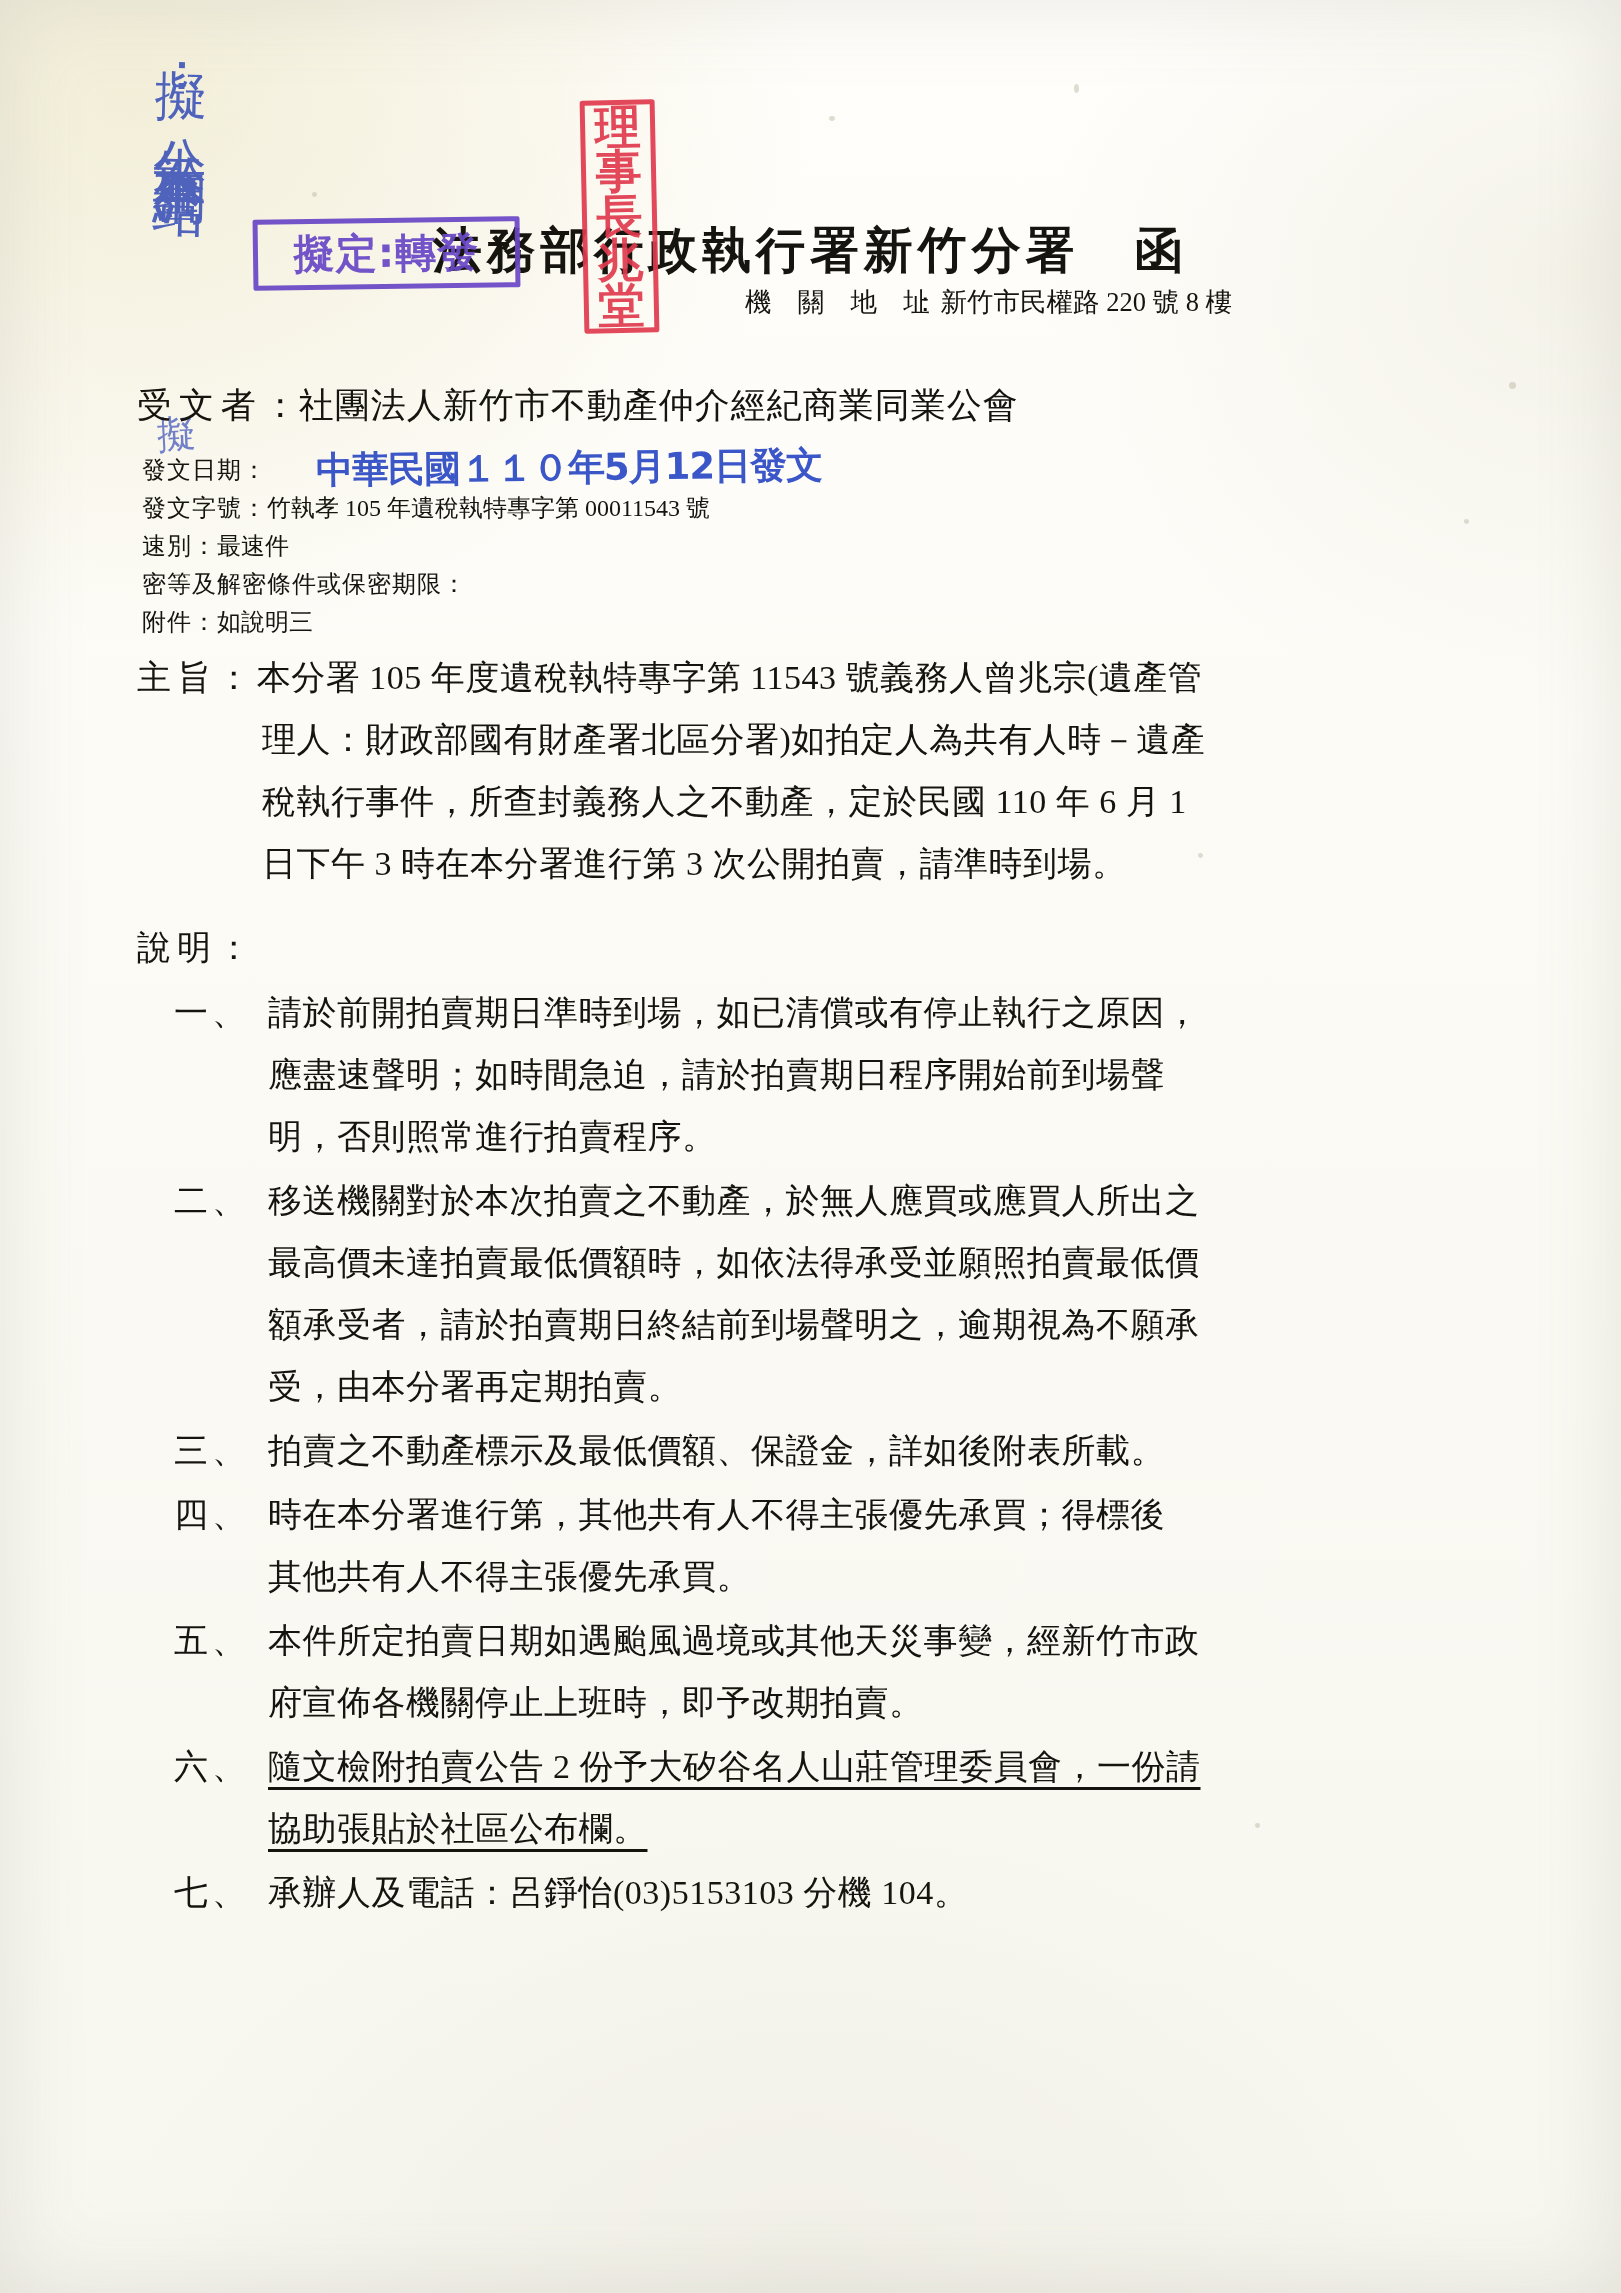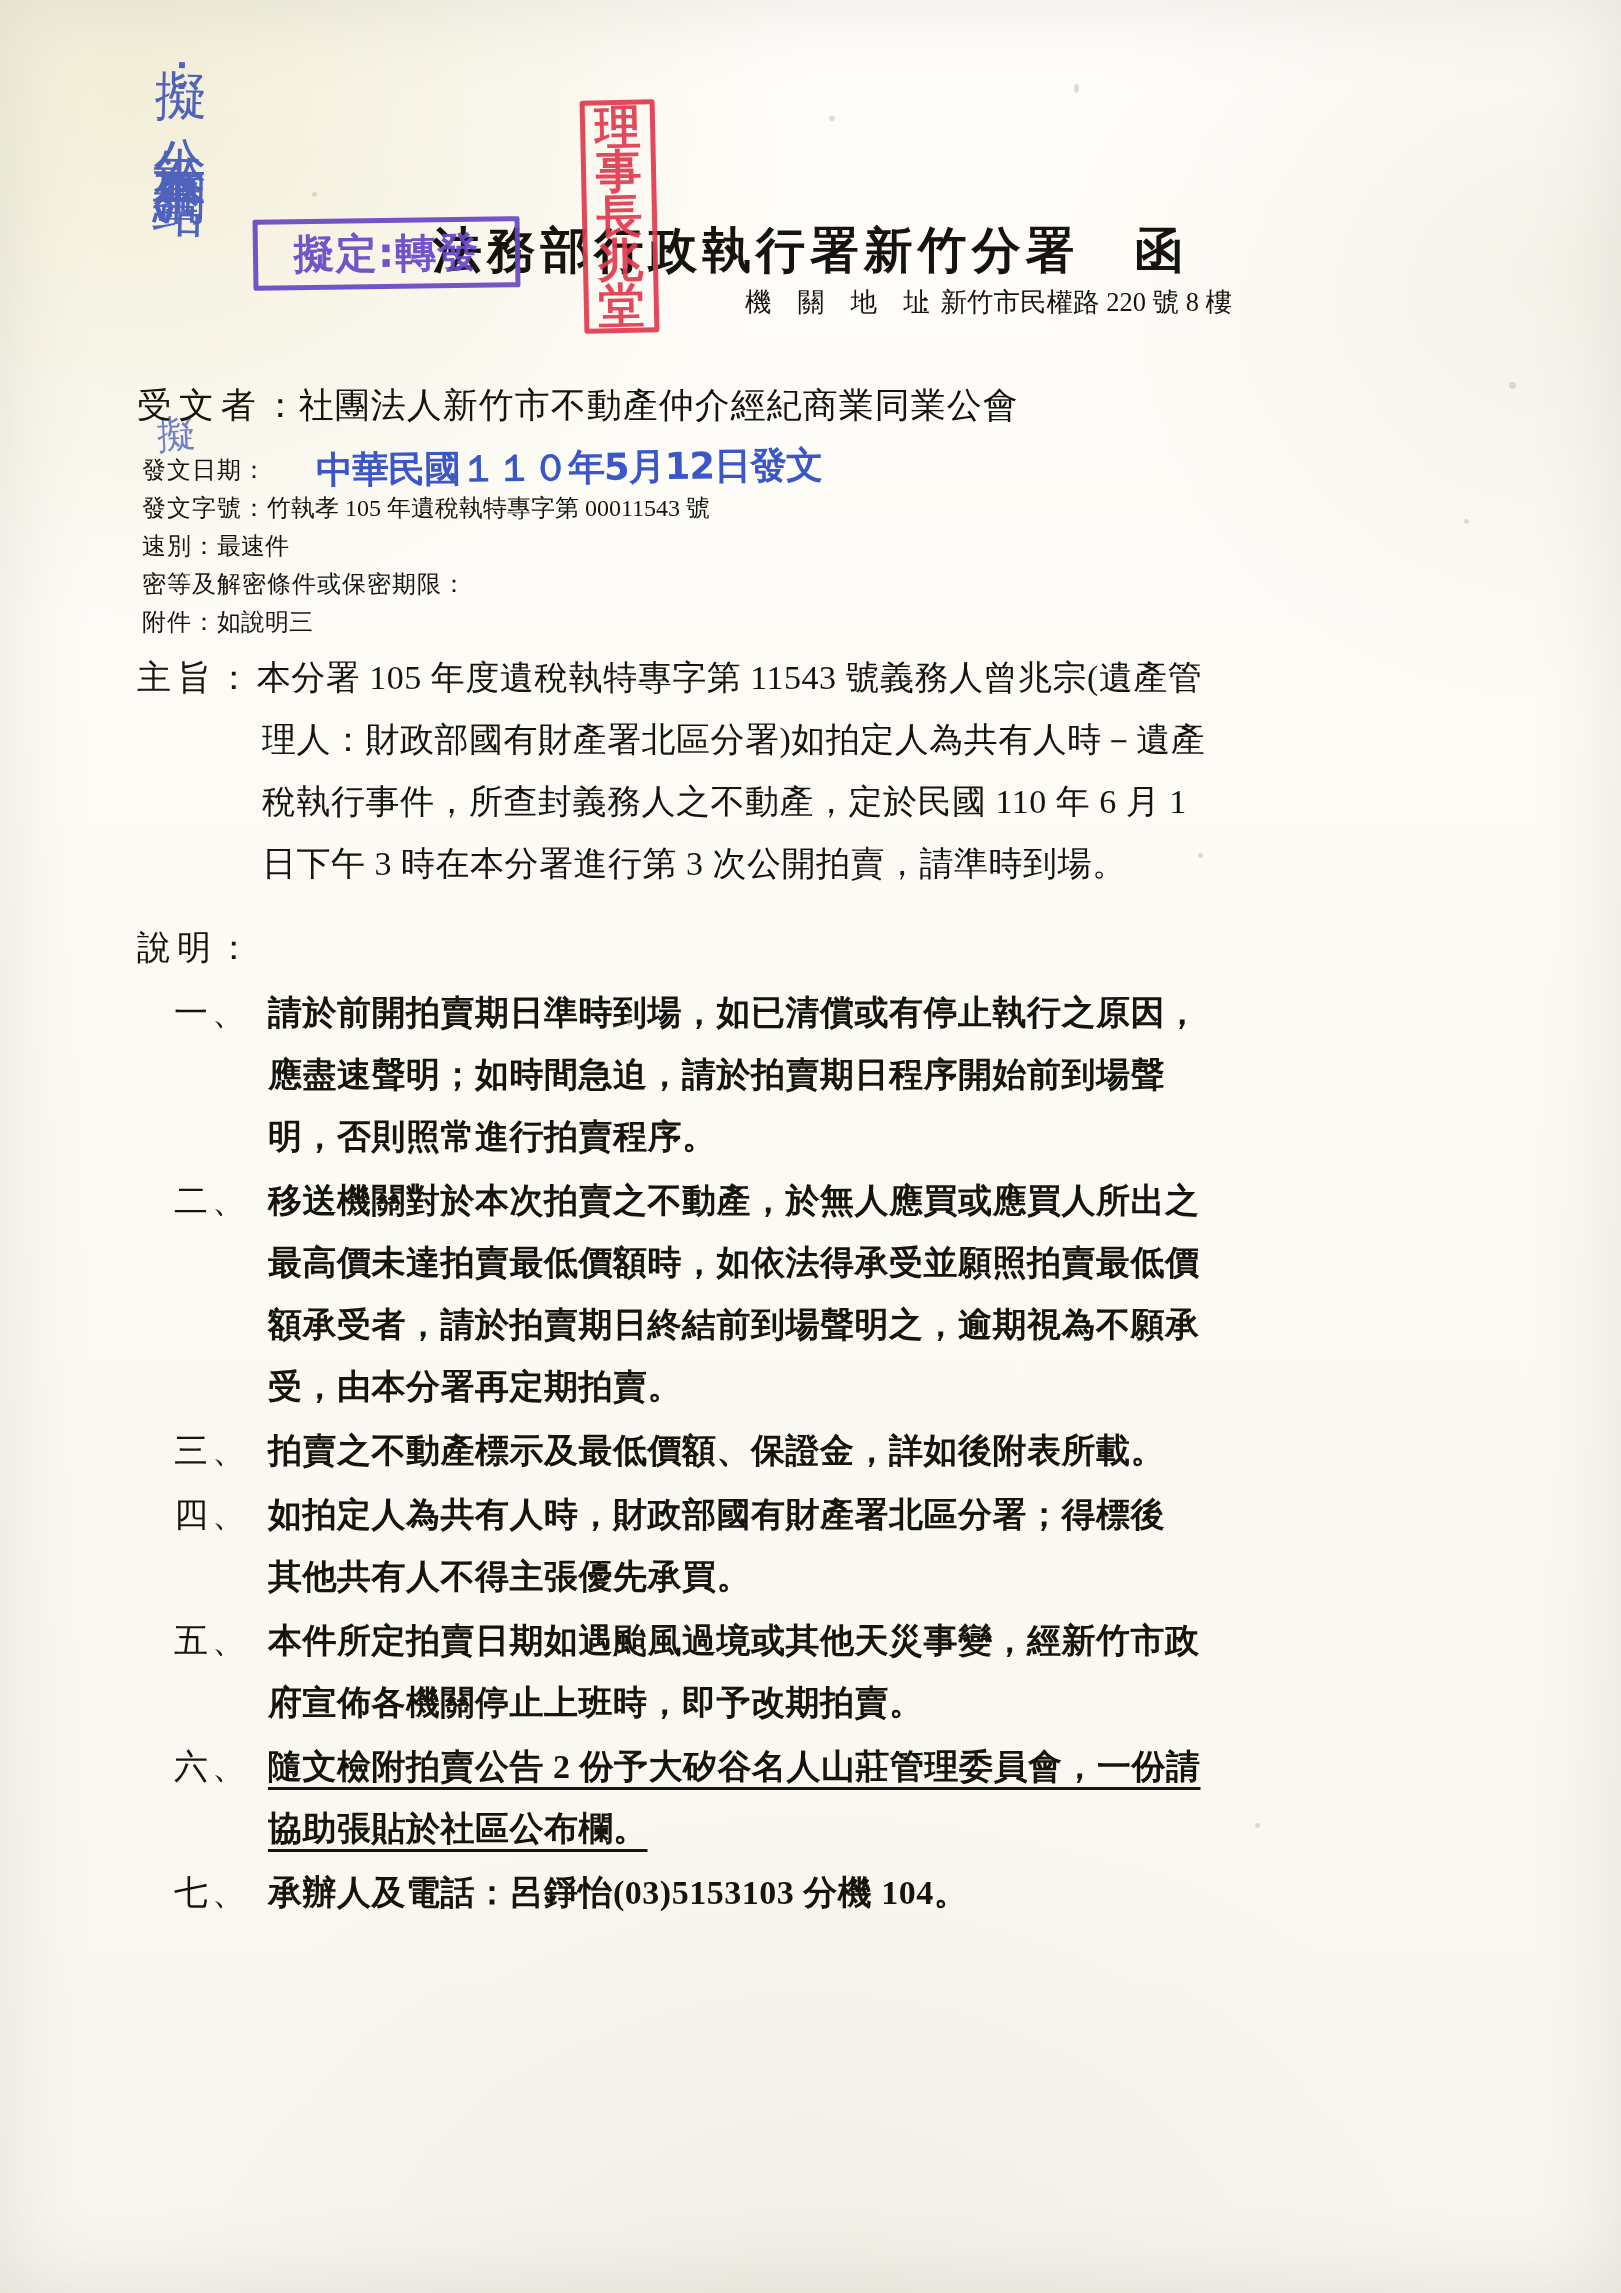--- a/index.html
+++ b/index.html
@@ -134,21 +134,20 @@
   .item-num {
     flex: 0 0 94px;
     white-space: nowrap;
     letter-spacing: 3.9px;
   }
   .item-body {
     flex: 1 1 auto;
   }
   .item-body p {
     margin: 0;
-    font-weight: bold;
   }
   .ul-line {
     text-decoration: underline;
     text-underline-offset: 8.8px;
     text-decoration-thickness: 2.9px;
   }
 
   
 
   
@@ -331,21 +330,21 @@
         </div>
         <div class="item">
           <div class="item-num">三、</div>
           <div class="item-body">
             <p>拍賣之不動產標示及最低價額、保證金，詳如後附表所載。</p>
           </div>
         </div>
         <div class="item">
           <div class="item-num">四、</div>
           <div class="item-body">
-            <p>如拍定人為共有人時，財政部國有財產署北區分署；得標後</p>
+            <p>時在本分署進行第，其他共有人不得主張優先承買；得標後</p>
             <p>其他共有人不得主張優先承買。</p>
           </div>
         </div>
         <div class="item">
           <div class="item-num">五、</div>
           <div class="item-body">
             <p>本件所定拍賣日期如遇颱風過境或其他天災事變，經新竹市政</p>
             <p>府宣佈各機關停止上班時，即予改期拍賣。</p>
           </div>
         </div>

